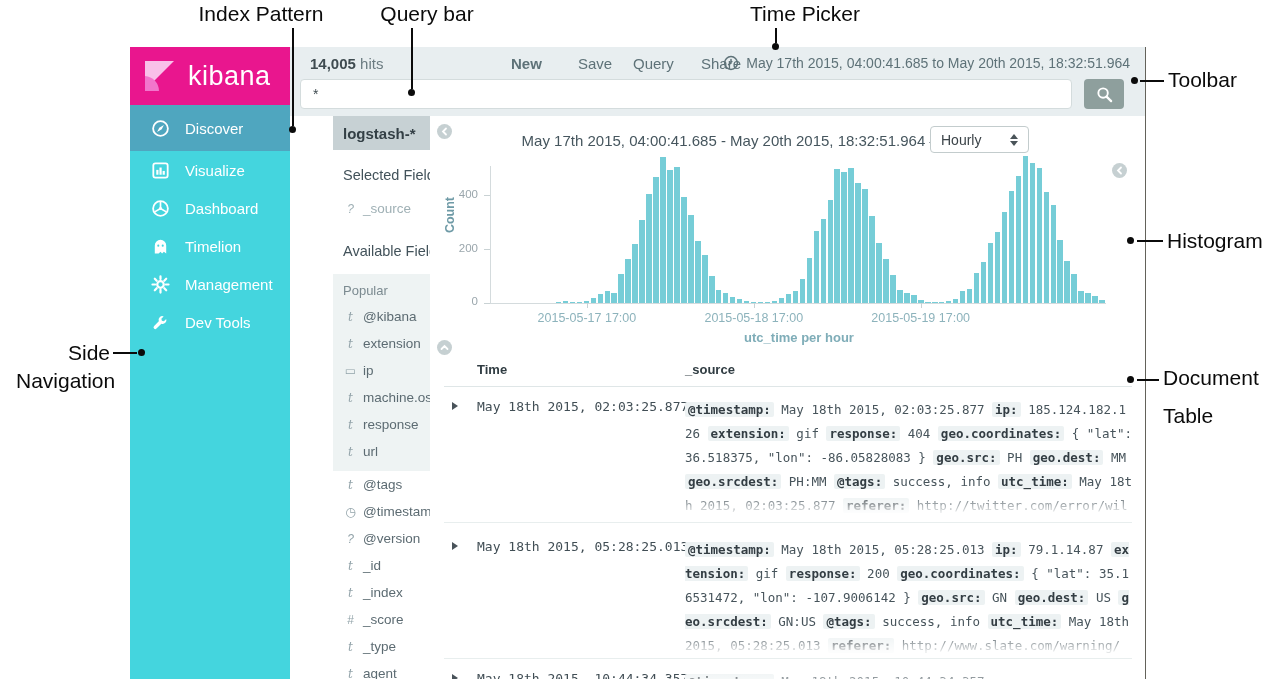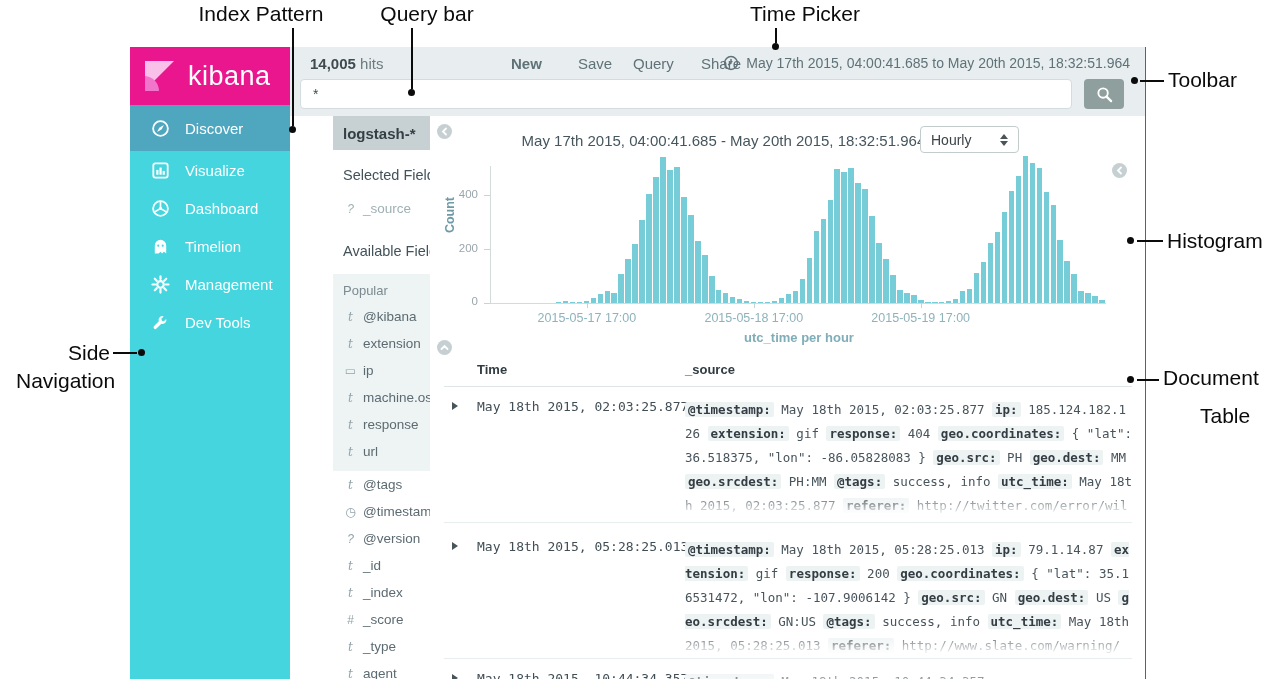--- a/index.html
+++ b/index.html
@@ -55,21 +55,21 @@
   .popular-box{margin-top:15px;background:#eef3f3;padding:9px 0 6px 0;}
   .popular-label{font-size:13px;color:#7b8a90;padding:0 10px;margin-bottom:5px;}
   .gear-btn{position:absolute;right:8px;top:132px;width:24px;height:24px;border:none;border-radius:4px;
             background:#8ca8a2;cursor:pointer;display:flex;align-items:center;justify-content:center;}
   
   .main-area{position:absolute;left:300px;top:69px;width:716px;height:563px;background:#fff;}
   .circ-btn{position:absolute;width:15px;height:15px;border-radius:50%;background:#c6d0d2;
             display:flex;align-items:center;justify-content:center;cursor:pointer;}
   .hist-title{position:absolute;left:0;right:110px;top:16px;text-align:center;font-size:15px;
               color:#46565e;white-space:nowrap;}
-  .interval-select{position:absolute;left:490px;top:10px;width:99px;height:27px;border:1px solid #c3cccd;
+  .interval-select{position:absolute;left:500px;top:10px;width:99px;height:27px;border:1px solid #c3cccd;
                    border-radius:4px;background:#fff;display:flex;align-items:center;padding:0 10px;
                    cursor:pointer;}
   .interval-select .lbl{font-size:14px;color:#3c4449;flex:1;}
   .sel-arrows{display:flex;flex-direction:column;gap:2px;}
   .sel-arrows i{width:0;height:0;border-left:4px solid transparent;border-right:4px solid transparent;}
   .sel-arrows .up{border-bottom:5px solid #4a5459;}
   .sel-arrows .dn{border-top:5px solid #4a5459;}
   
   .count-label{position:absolute;left:-20px;top:92px;width:80px;text-align:center;
                transform:rotate(-90deg);font-size:12.5px;font-weight:700;color:#6e9aa6;}
@@ -484,21 +484,21 @@
 
   <div class="ann" style="left:1168px;top:68px;">Toolbar</div>
   <div class="ann-line" style="left:1140px;top:80px;width:24px;height:1.5px;"></div>
   <div class="ann-dot" style="left:1131px;top:77px;"></div>
 
   <div class="ann" style="left:1167px;top:229px;">Histogram</div>
   <div class="ann-line" style="left:1137px;top:240px;width:26px;height:1.5px;"></div>
   <div class="ann-dot" style="left:1127px;top:237px;"></div>
 
   <div class="ann" style="left:1163px;top:366px;">Document</div>
-  <div class="ann" style="left:1163px;top:404px;margin-left:37px;">Table</div>
+  <div class="ann" style="left:1163px;top:404px;">Table</div>
   <div class="ann-line" style="left:1137px;top:379px;width:22px;height:1.5px;"></div>
   <div class="ann-dot" style="left:1127px;top:376px;"></div>
 
   <div class="ann" style="left:0;top:341px;width:110px;text-align:right;">Side</div>
   <div class="ann" style="left:0;top:369px;width:110px;text-align:right;padding-left:16px;">Navigation</div>
   <div class="ann-line" style="left:113px;top:352px;width:24px;height:1.5px;"></div>
   <div class="ann-dot" style="left:138px;top:349px;"></div>
 </div>
 
 </body></html>

